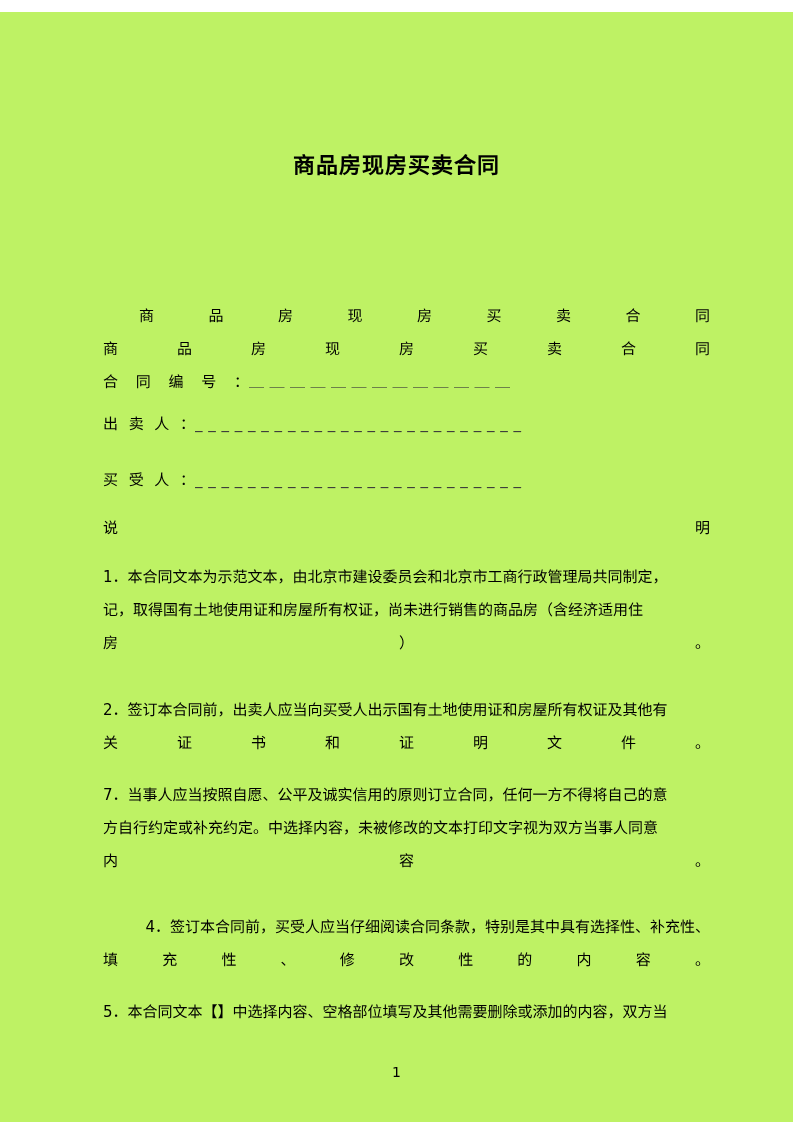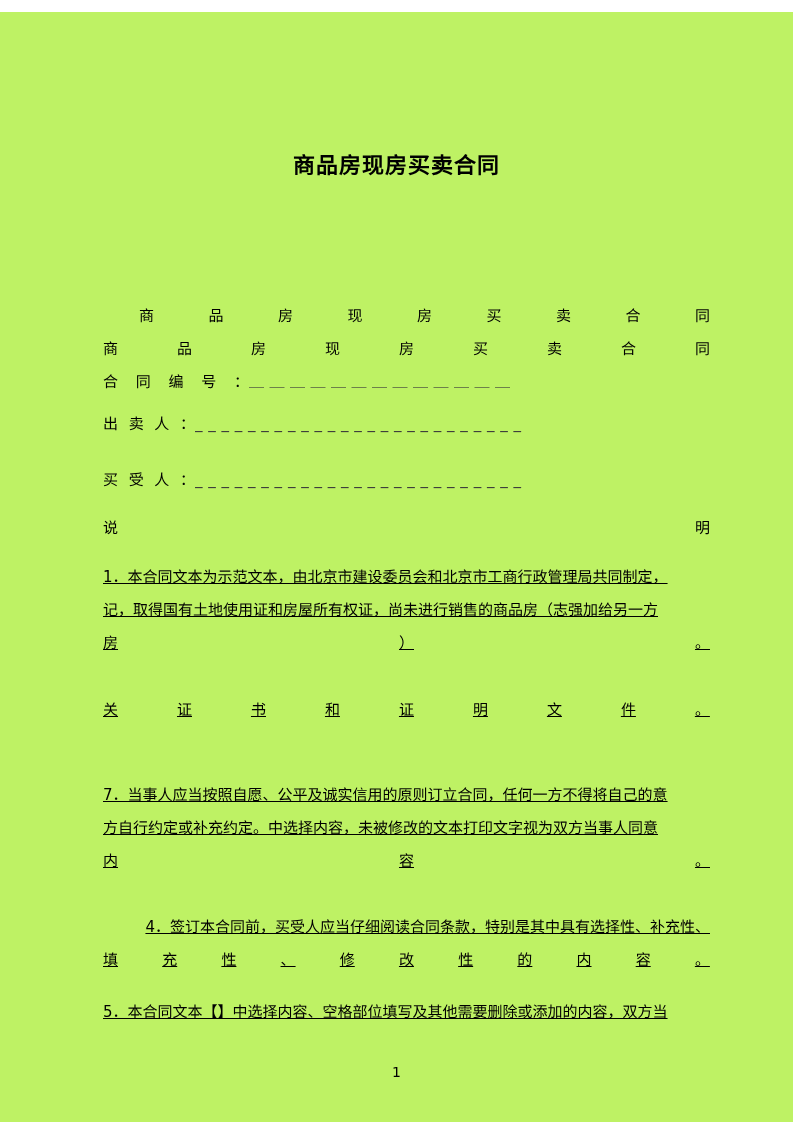--- a/index.html
+++ b/index.html
@@ -96,21 +96,20 @@
   .block-buyer  { position: absolute; left: 0; top: 452px; width: 607px; }
   .block-notice { position: absolute; left: 0; top: 500px; width: 607px; }
 
   
   .para {
     position: absolute;
     left: 0;
     width: 607px;
     font-size: 15px;
     line-height: 33px;
-    text-decoration: underline;
   }
   .para .line {
     height: 33px;
     white-space: nowrap;
     overflow: visible;
   }
   .para .line.spread {
     display: flex;
     justify-content: space-between;
   }
@@ -205,29 +204,30 @@
 
     <div class="block-notice">
       <div class="spread">
         <span>说</span>
         <span>明</span>
       </div>
     </div>
 
     <div class="para p1">
       <div class="line">1．本合同文本为示范文本，由北京市建设委员会和北京市工商行政管理局共同制定，</div>
-      <div class="line">记，取得国有土地使用证和房屋所有权证，尚未进行销售的商品房（志强加给另一方</div>
+      <div class="line">记，取得国有土地使用证和房屋所有权证，尚未进行销售的商品房（含经济适用住</div>
       <div class="line spread">
         <span>房</span>
         <span>）</span>
         <span>。</span>
       </div>
     </div>
 
     <div class="para p2">
+      <div class="line">2．签订本合同前，出卖人应当向买受人出示国有土地使用证和房屋所有权证及其他有</div>
       <div class="line spread">
         <span>关</span>
         <span>证</span>
         <span>书</span>
         <span>和</span>
         <span>证</span>
         <span>明</span>
         <span>文</span>
         <span>件</span>
         <span>。</span>

